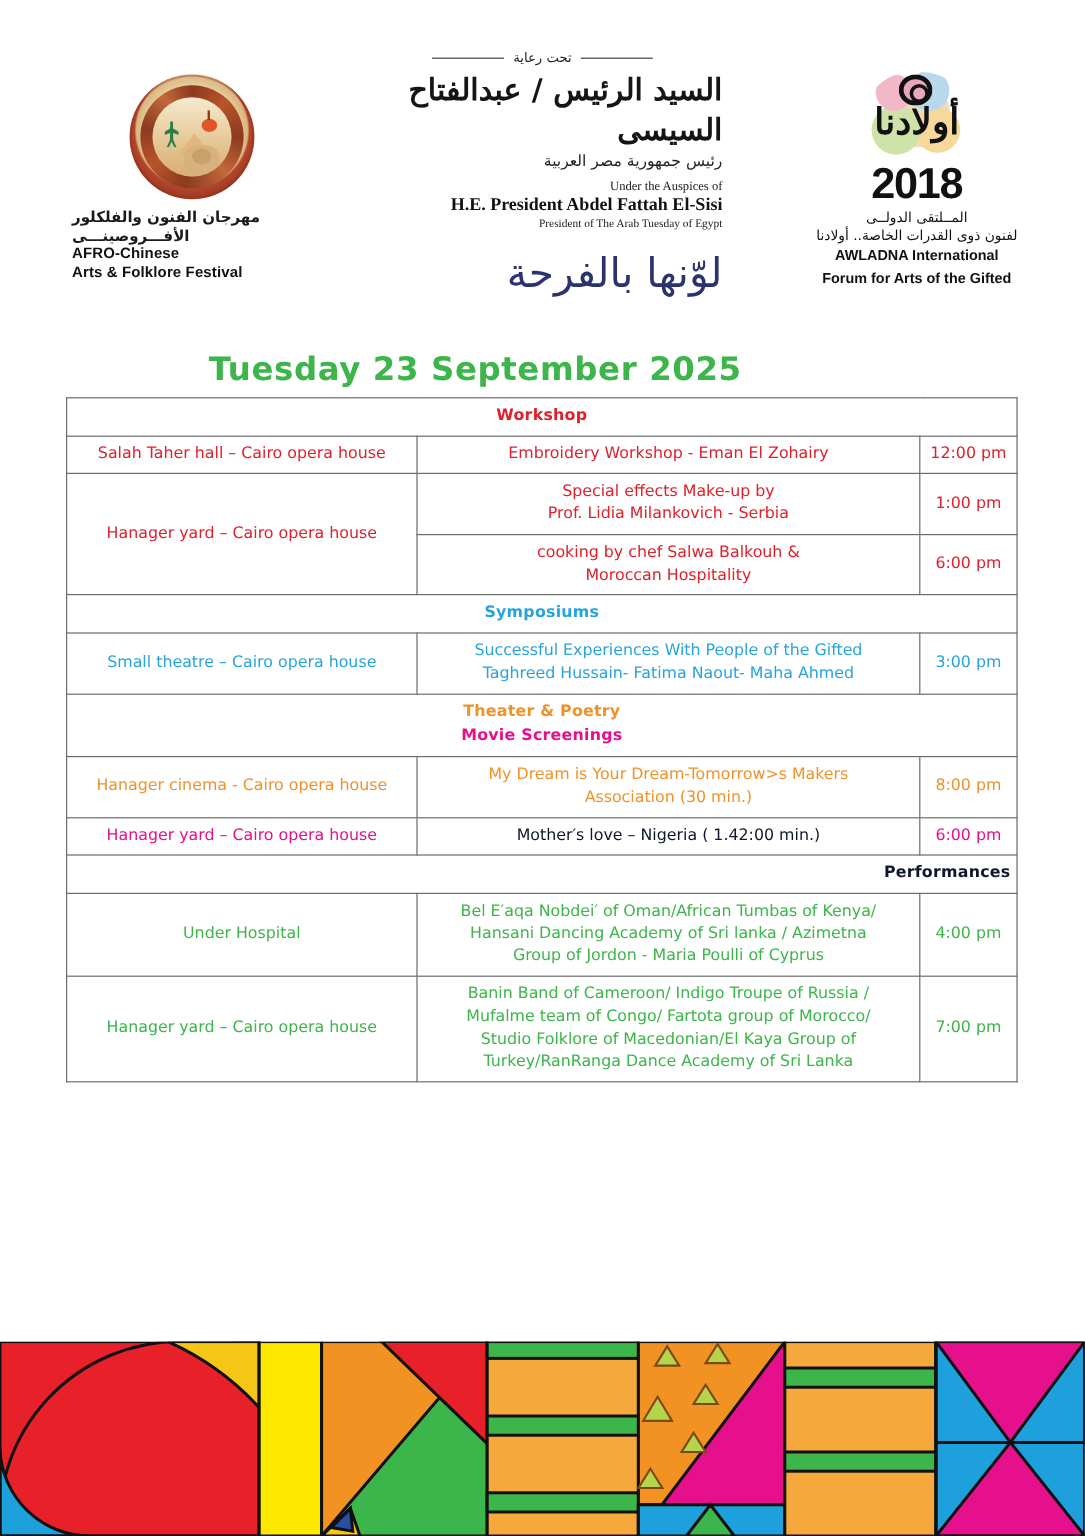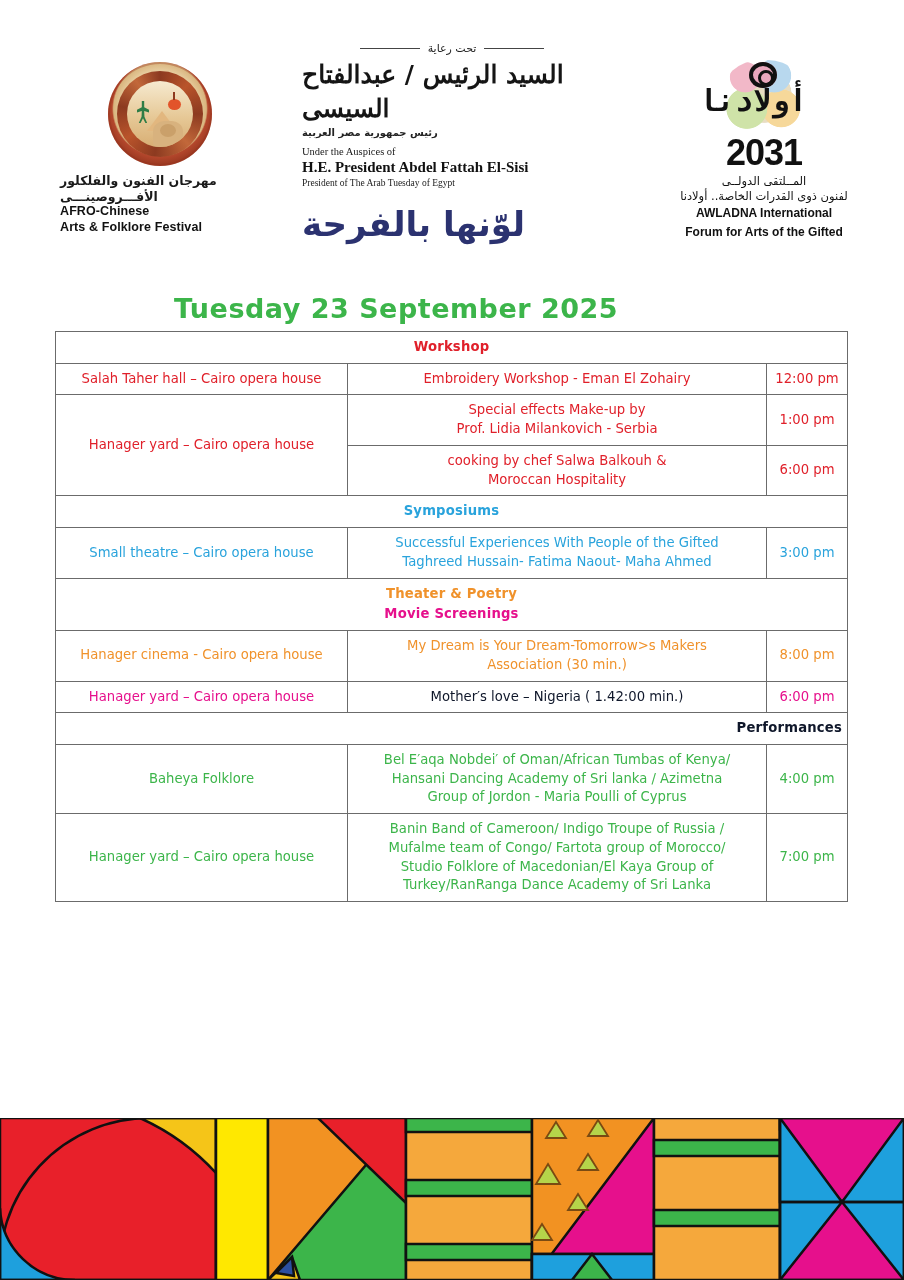--- a/index.html
+++ b/index.html
@@ -116,21 +116,21 @@
     color: #111111;
     letter-spacing: .1px;
   }
 
   
   .center-block {
     position: absolute;
     left: 302px;
     top: 42px;
     width: 300px;
-    text-align: left;
+    text-align: right;
     color: #1a1a1a;
   }
   .rule-row {
     display: flex;
     align-items: center;
     justify-content: center;
     gap: 8px;
     margin-bottom: 2px;
   }
   .rule-row .ln {
@@ -148,25 +148,24 @@
     font-family: "DejaVu Serif", serif;
     font-size: 25px;
     font-weight: 700;
     direction: rtl;
     color: #151515;
     line-height: 1.35;
     margin: 3px 0 1px;
   }
   .pres-ar-sub {
     font-family: "DejaVu Sans", sans-serif;
-    font-size: 10px;
+    font-size: 13px;
     direction: rtl;
     color: #222;
     margin-bottom: 8px;
-    font-weight: bold;
   }
   .auspices {
     font-family: "Liberation Serif", serif;
     font-size: 10.5px;
     color: #1a1a1a;
     margin-bottom: 2px;
   }
   .pres-en {
     font-family: "Liberation Serif", serif;
     font-size: 15px;
@@ -176,21 +175,21 @@
   }
   .pres-en-sub {
     font-family: "Liberation Serif", serif;
     font-size: 9.5px;
     color: #1a1a1a;
   }
   .slogan {
     margin-top: 18px;
     font-family: "DejaVu Sans", sans-serif;
     font-size: 34px;
-    font-weight: 700;
+    font-weight: 400;
     color: #2b3270;
     direction: rtl;
     line-height: 1.1;
   }
 
   
   .logo-right {
     position: absolute;
     right: 35px;
     top: 60px;
@@ -223,21 +222,21 @@
   }
   .awladna-mark .head:after {
     content:"";
     position:absolute; left:9px; top:8px;
     width:10px;height:10px;border-radius:50%;
     border:3px solid #111;
   }
   .awladna-mark .ar-word {
     position: absolute;
     left: 0; right: 0; top: 28px;
-    font-family: Liberation Mono, monospace;
+    font-family: Liberation Serif, serif;
     font-size: 30px;
     font-weight: 700;
     color: #111;
     direction: rtl;
     line-height: 1;
     text-align: center;
   }
   .awladna-year {
     font-family: "Liberation Sans", sans-serif;
     font-size: 36px;
@@ -363,21 +362,21 @@
     <div class="pres-en-sub">President of The Arab Tuesday of Egypt</div>
     <div class="slogan">لوّنها بالفرحة</div>
   </div>
 
   <div class="logo-right">
     <div class="awladna-mark">
       <div class="blob"></div>
       <div class="head"></div>
       <div class="ar-word">أولادنا</div>
     </div>
-    <div class="awladna-year">2031</div>
+    <div class="awladna-year">2018</div>
     <div class="awladna-ar1">المــلتقى الدولــى</div>
     <div class="awladna-ar2">لفنون ذوى القدرات الخاصة.. أولادنا</div>
     <div class="awladna-en">AWLADNA International</div>
     <div class="awladna-en">Forum for Arts of the Gifted</div>
   </div>
 </div>
 
 <div class="date-title">Tuesday 23 September 2025</div>
 
 <div class="sched-wrap">
@@ -432,21 +431,21 @@
           <td class="venue" style="color: rgb(230, 16, 140);">Hanager yard – Cairo opera house</td>
           <td class="event" style="color: #0f172a;">Mother′s love – Nigeria ( 1.42:00 min.)</td>
           <td class="time" style="color: rgb(230, 16, 140);">6:00 pm</td>
         </tr>
         <tr>
           <td class="section-head" colspan="3">
             <span class="sub-line" style="color: #0f172a; text-align: right;">Performances</span>
           </td>
         </tr>
         <tr>
-          <td class="venue" style="color: rgb(60, 181, 74);">Baheya Folklore</td>
+          <td class="venue" style="color: rgb(60, 181, 74);">Under Hospital</td>
           <td class="event" style="color: rgb(60, 181, 74);">Bel E′aqa Nobdei′ of Oman/African Tumbas of Kenya/<br>Hansani Dancing Academy of Sri lanka / Azimetna<br>Group of Jordon - Maria Poulli of Cyprus</td>
           <td class="time" style="color: rgb(60, 181, 74);">4:00 pm</td>
         </tr>
         <tr>
           <td class="venue" style="color: rgb(60, 181, 74);">Hanager yard – Cairo opera house</td>
           <td class="event" style="color: rgb(60, 181, 74);">Banin Band of Cameroon/ Indigo Troupe of Russia /<br>Mufalme team of Congo/ Fartota group of Morocco/<br>Studio Folklore of Macedonian/El Kaya Group of<br>Turkey/RanRanga Dance Academy of Sri Lanka</td>
           <td class="time" style="color: rgb(60, 181, 74);">7:00 pm</td>
         </tr>
       </tbody>
   </table>

